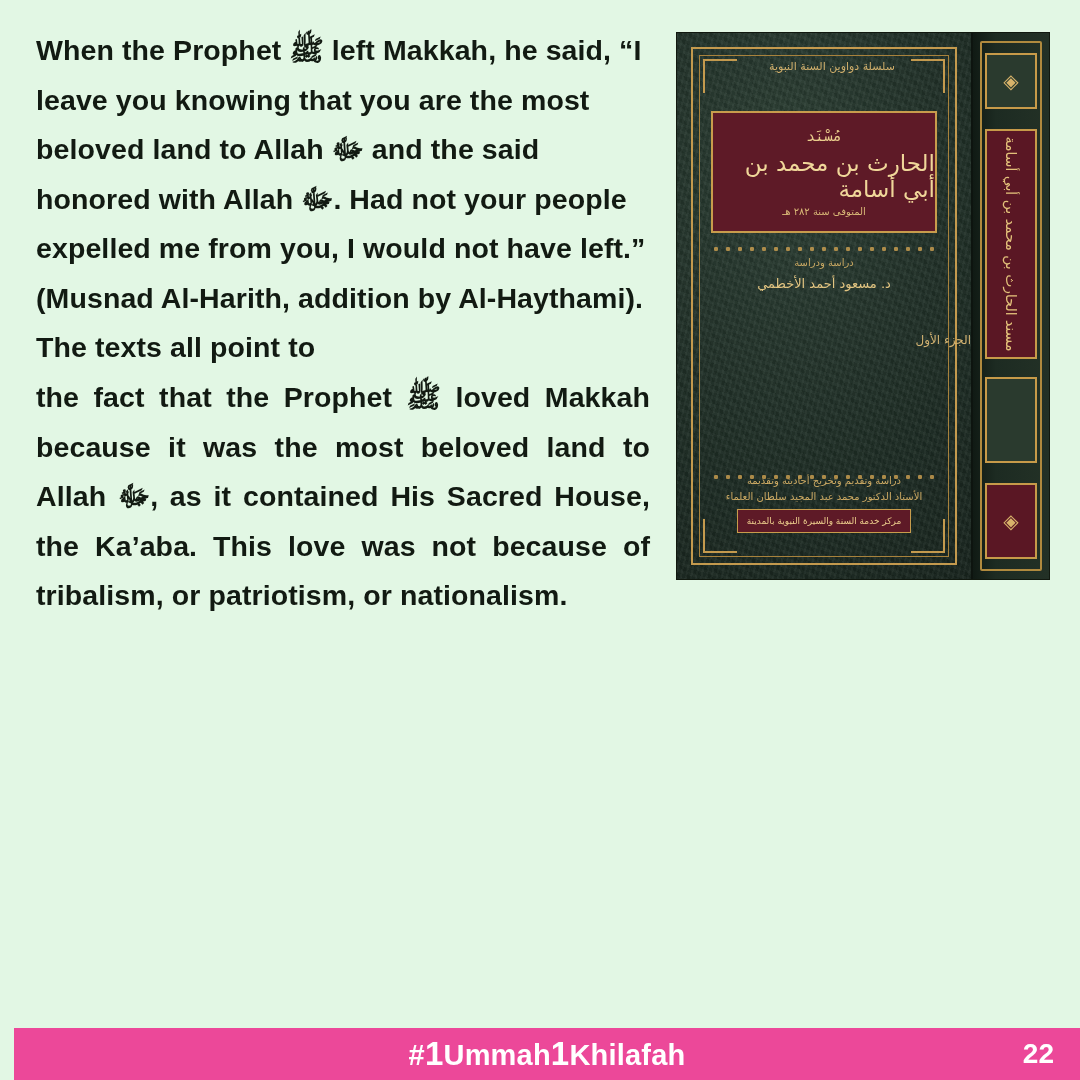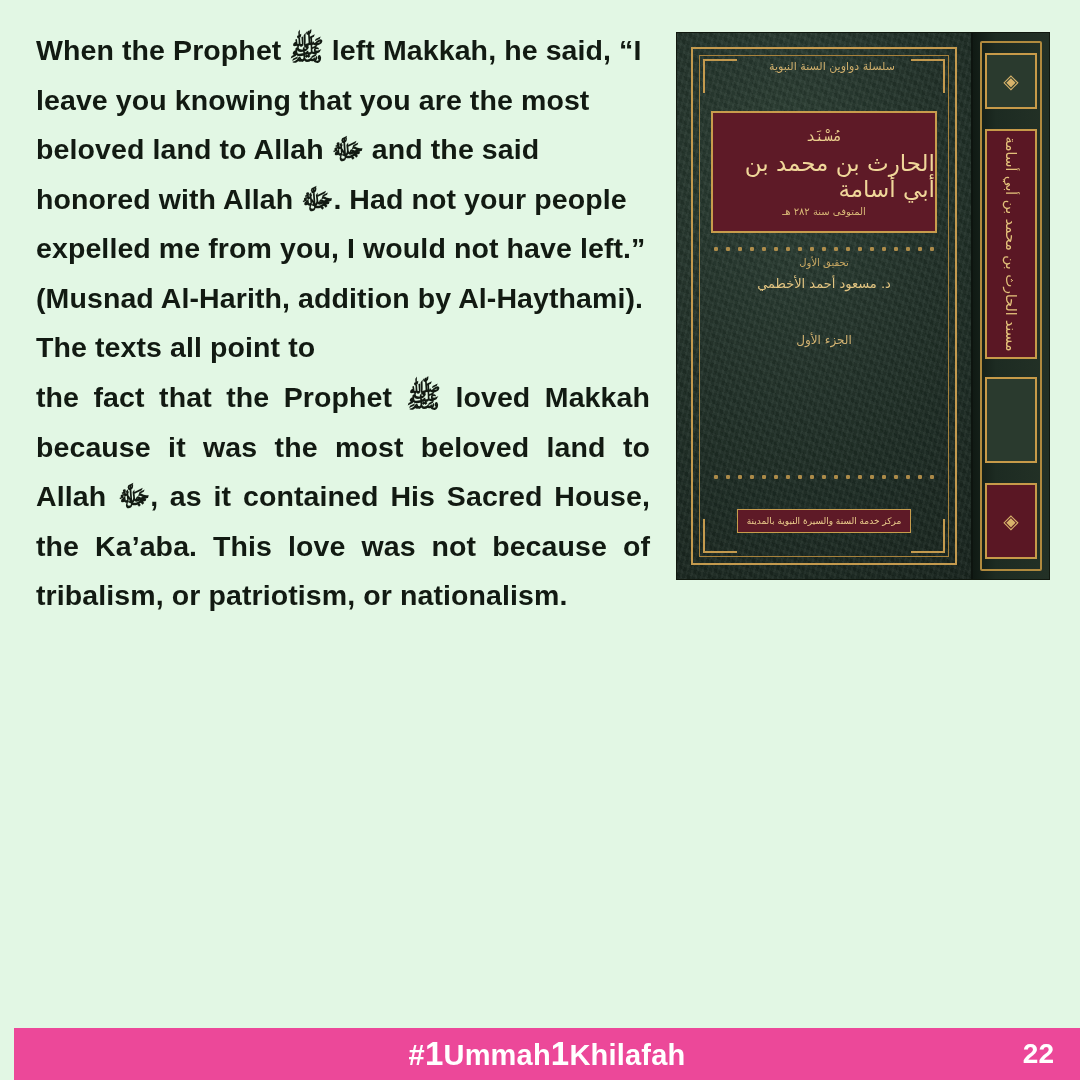--- a/index.html
+++ b/index.html
@@ -156,21 +156,20 @@
     top: 224px; left: 0; right: 0;
     text-align: center;
     direction: rtl;
   }
   .author-block div:first-child { color:#c9a862; font-size: 10px; font-family:"DejaVu Sans",sans-serif;}
   .author-block div:last-child { color:#e2c481; font-size: 13px; margin-top:8px; font-family:"DejaVu Sans",sans-serif;}
 
   .volume-line {
     position: absolute;
     top: 300px; left: 0; right: 0;
-    text-align: center;
     color: #d2b271;
     font-size: 12px;
     direction: rtl;
     font-family:"DejaVu Sans",sans-serif;
   }
   .footer-lines {
     position: absolute;
     bottom: 74px; left: 26px; right: 26px;
     text-align: center;
     direction: rtl;
@@ -259,26 +258,30 @@
 
           <div class="title-plaque">
             <div class="plaque-l1">مُسْنَد</div>
             <div class="plaque-l2">الحارث بن محمد بن أبي أسامة</div>
             <div class="plaque-l3">المتوفى سنة ٢٨٢ هـ</div>
           </div>
 
           <div class="dot-band a"></div>
 
           <div class="author-block">
-            <div>تحقيق الأول</div>
+            <div>دراسة ودراسة</div>
             <div>د. مسعود أحمد الأخطمي</div>
           </div>
 
           <div class="volume-line">الجزء الأول</div>
 
+          <div class="footer-lines">
+            <div>دراسة وتقديم وتخريج أحاديثه وتقديمه</div>
+            <div>الأستاذ الدكتور محمد عبد المجيد سلطان العلماء</div>
+          </div>
 
           <div class="dot-band b"></div>
 
           <div class="pub-plaque">مركز خدمة السنة والسيرة النبوية بالمدينة</div>
         </div>
 
         <div class="spine">
           <div class="spine-inner"></div>
           <div class="spine-box top">
             <span class="spine-logo">◈</span>

